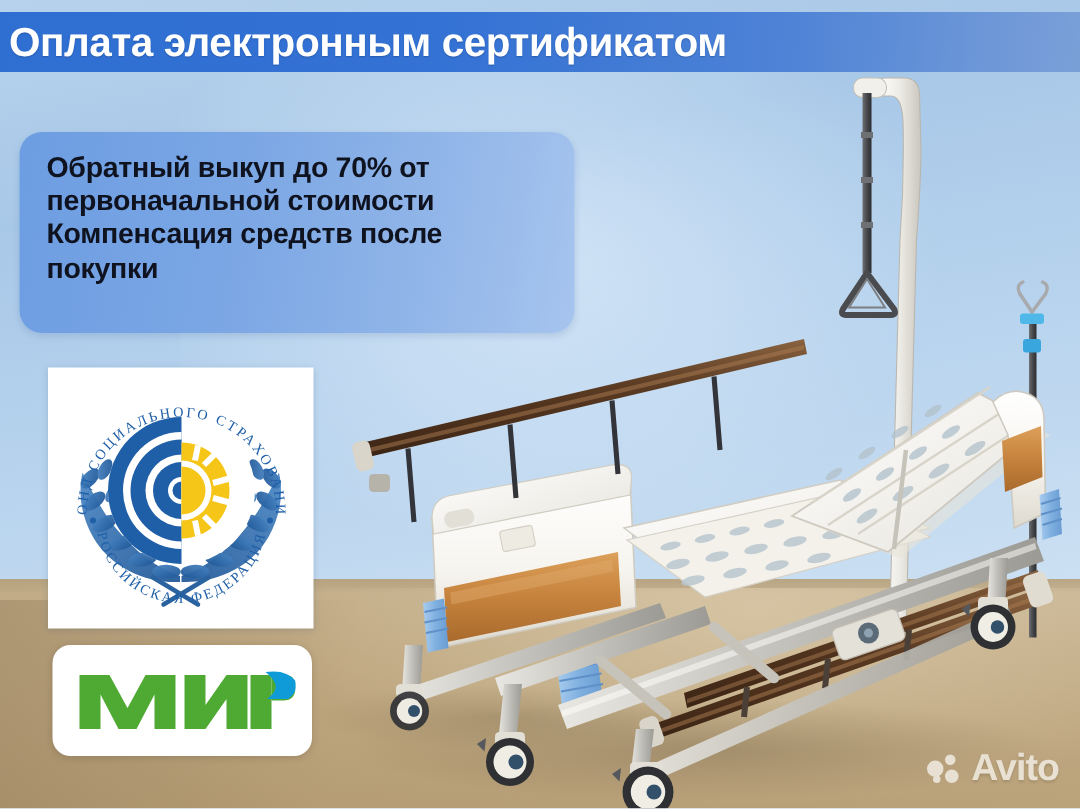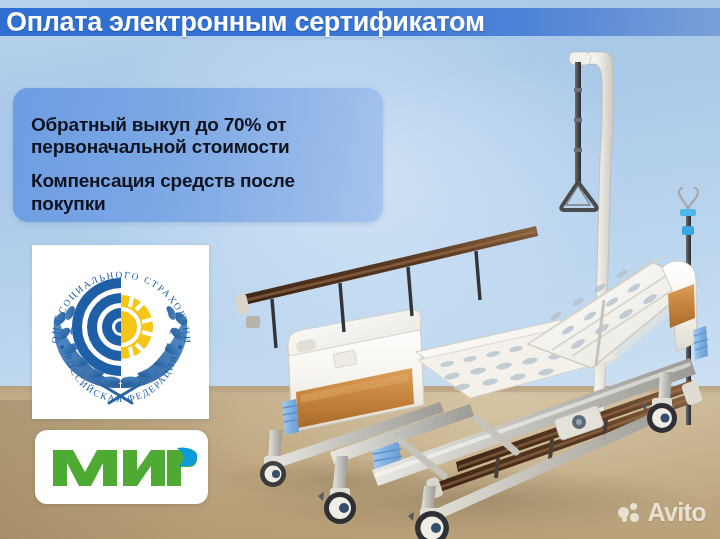--- a/index.html
+++ b/index.html
@@ -36,21 +36,21 @@
     position: absolute; left: 0; top: 386px; width: 720px; height: 10px;
     background: linear-gradient(180deg, rgba(170,152,120,.55), rgba(170,152,120,0));
   }
   .floor-sheen {
     position: absolute; left: 180px; top: 392px; width: 540px; height: 147px;
     background: radial-gradient(ellipse at 60% 10%, rgba(230,215,185,.5), rgba(230,215,185,0) 70%);
   }
 
   
   .banner {
-    position: absolute; left: 0; top: 8px; width: 720px; height: 28px;
+    position: absolute; left: 0; top: 8px; width: 720px; height: 40px;
     background: linear-gradient(95deg, #2f6fd2 0%, #3472d4 42%, #4d82d6 72%, #7ba0d8 100%);
     display: flex; align-items: center;
   }
   .banner-title {
     color: #ffffff;
     font-size: 27px; font-weight: 700;
     letter-spacing: -0.3px;
     white-space: nowrap;
     padding-left: 6px;
     text-shadow: 0 1px 1px rgba(20,50,100,.35);
@@ -62,21 +62,20 @@
     border-radius: 15px;
     background: linear-gradient(100deg, #6d9de2 0%, #7aa6e4 38%, #8fb4e8 70%, #a6c4ee 100%);
     padding: 14px 18px 10px 18px;
     box-shadow: 0 2px 5px rgba(60,95,150,.18);
   }
   .info-line {
     color: #0f1320;
     font-size: 19px; font-weight: 700;
     line-height: 1.17;
     letter-spacing: -0.2px;
-    margin-top: 12px;
   }
   .info-line.second { }
 
   
   .fss-card {
     position: absolute; left: 32px; top: 245px; width: 177px; height: 174px;
     background: #ffffff;
     box-shadow: 0 1px 4px rgba(60,85,120,.22);
   }
   .mir-card {

